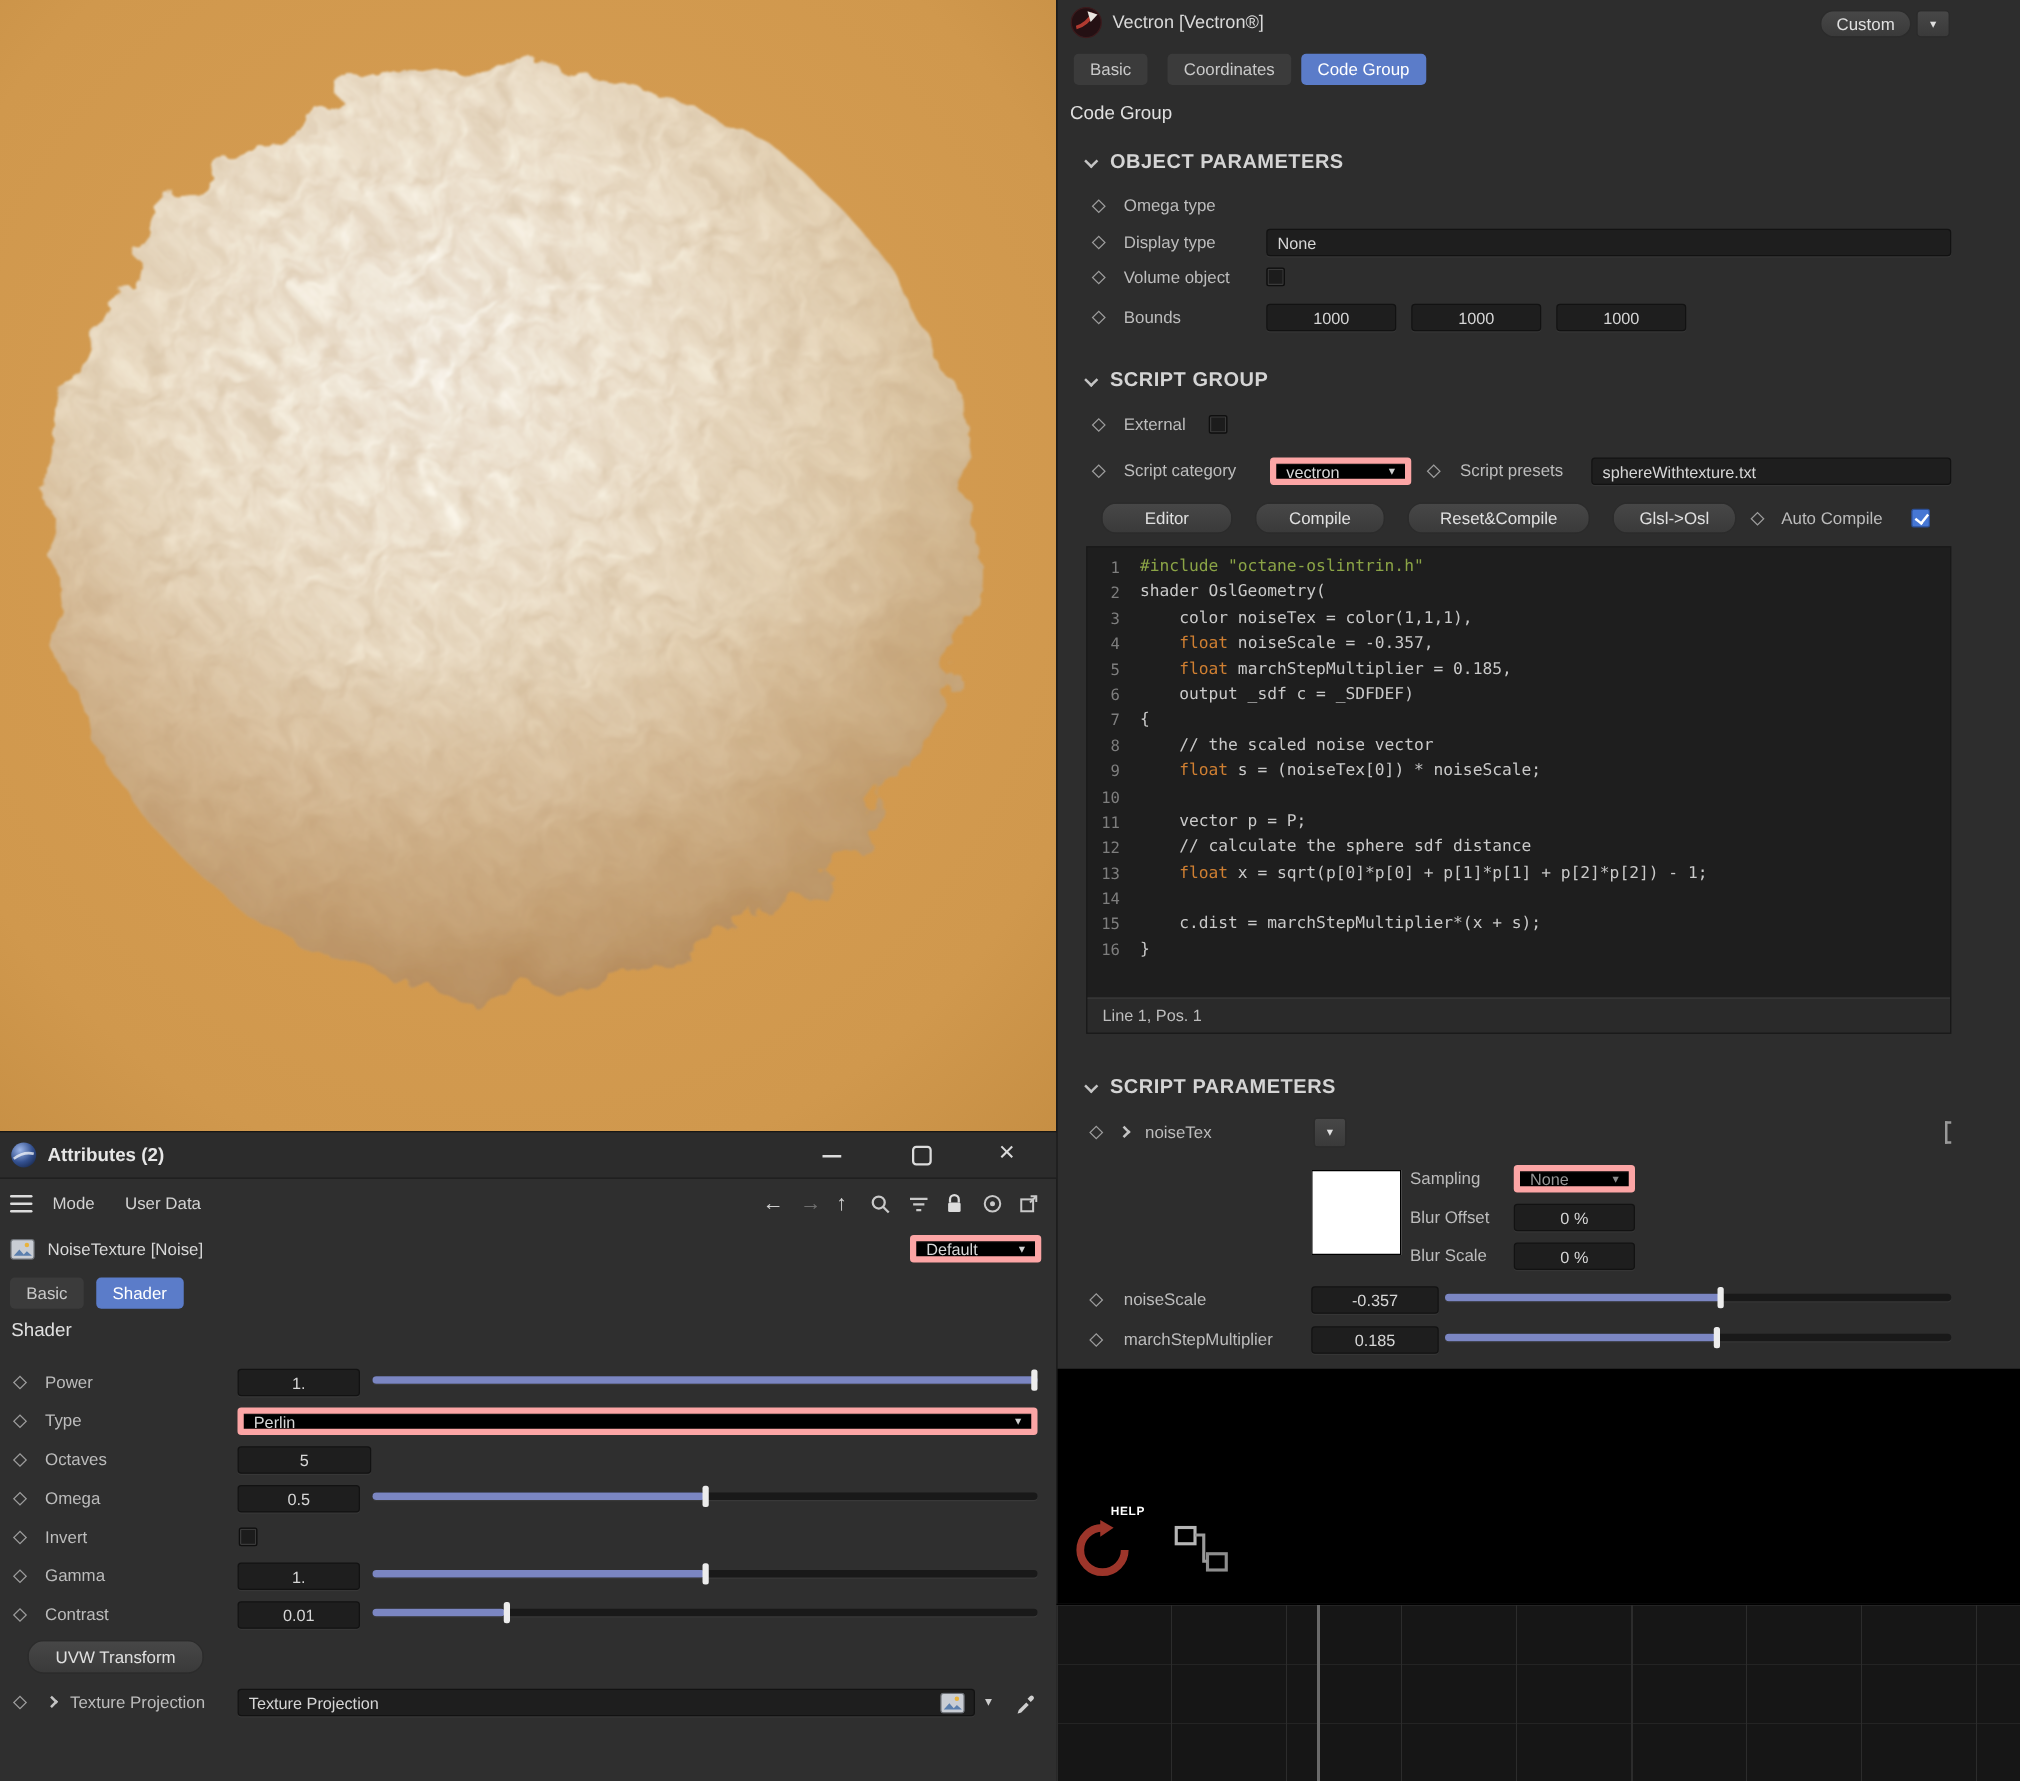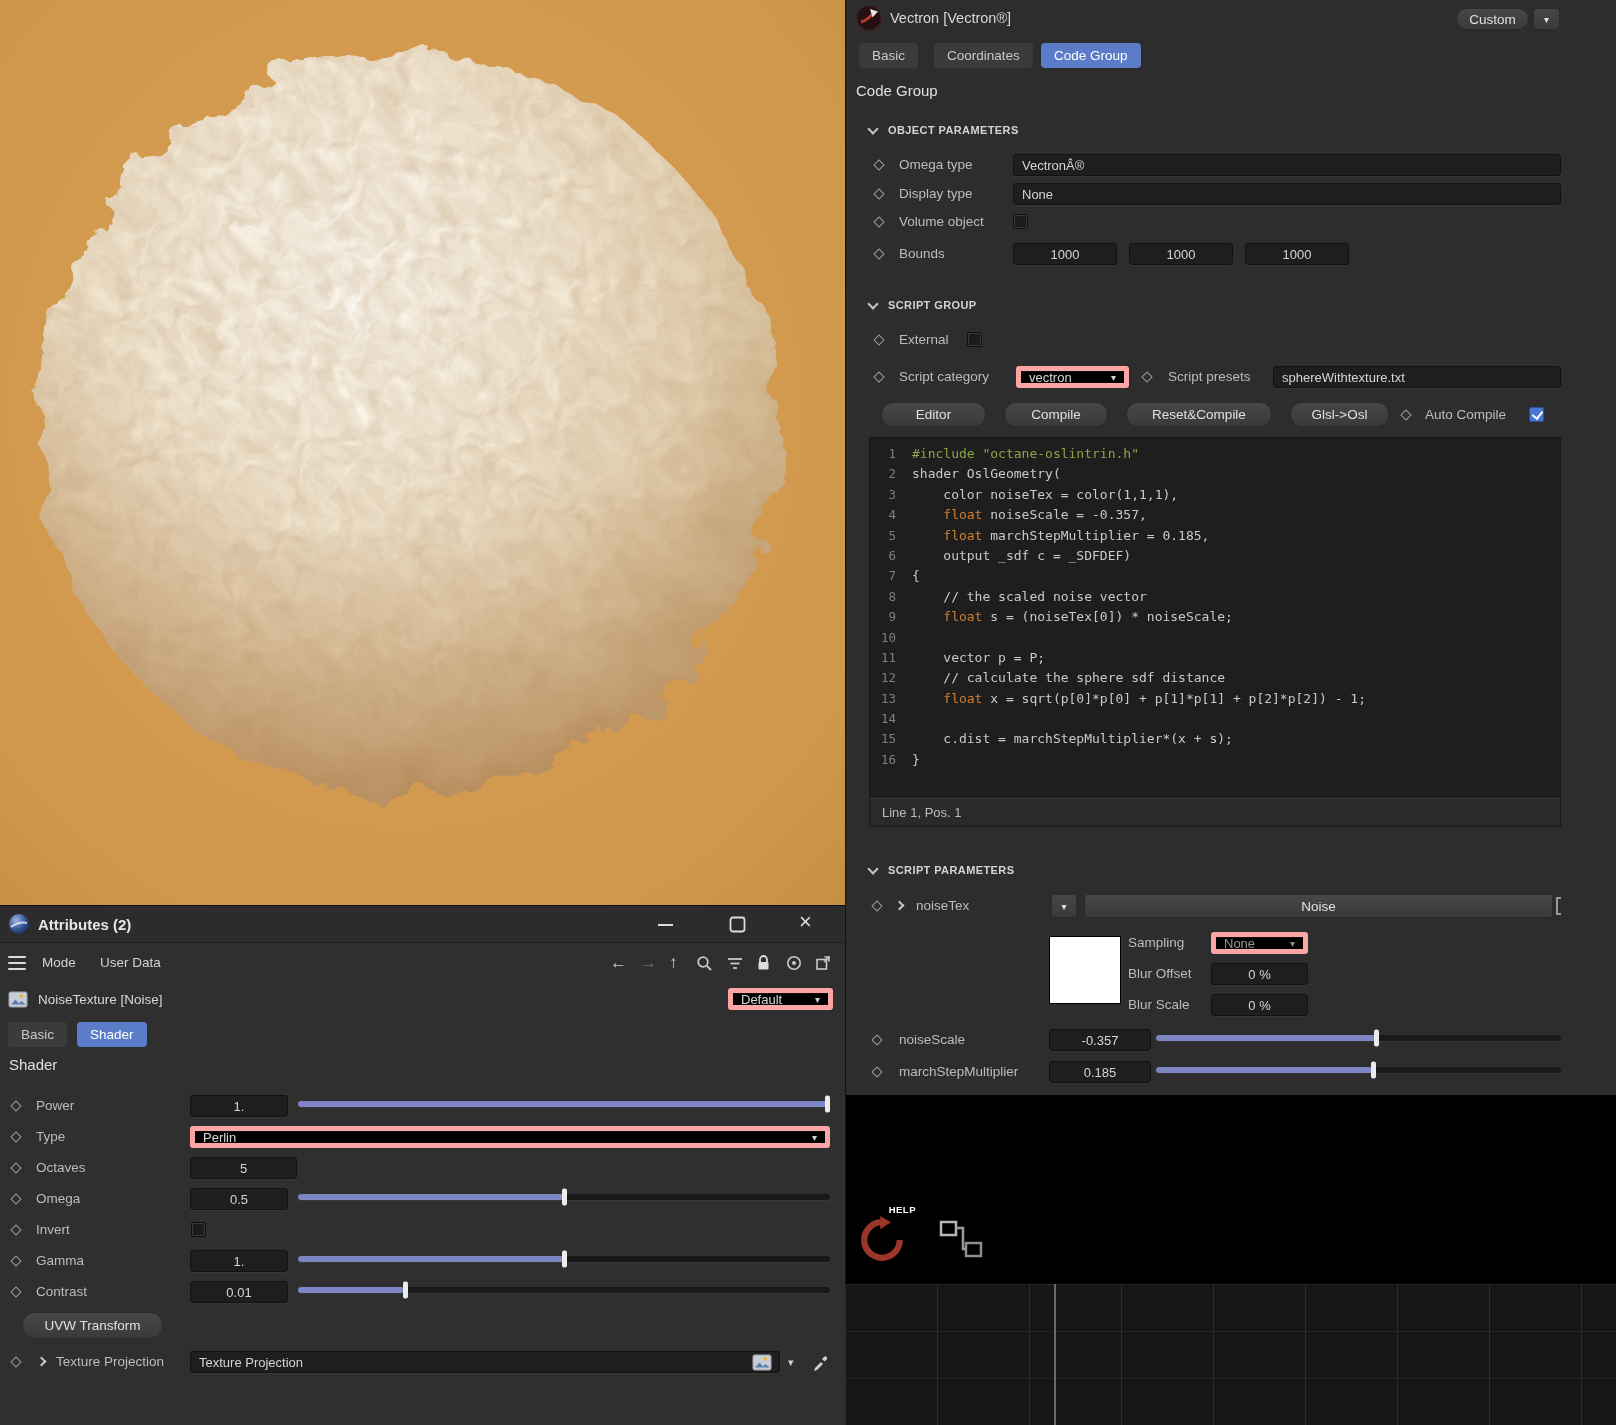--- a/index.html
+++ b/index.html
@@ -7,21 +7,21 @@
 #root{position:relative;width:1616px;height:1425px;overflow:hidden;background:#262626;
   font-family:"Liberation Sans",sans-serif;color:#c9c9c9}
 .abs{position:absolute}
 
 
 .row{position:absolute;left:0;width:100%;height:26px}
 .lbl{position:absolute;line-height:26px;font-size:13.5px;color:#bcbcbc;white-space:nowrap}
 .dia{position:absolute;top:9px;width:8px;height:8px;border:1px solid #9c9c9c;transform:rotate(45deg)}
 .chev-d{position:absolute;width:8px;height:8px;border-left:2px solid #c4c4c4;border-bottom:2px solid #c4c4c4;transform:rotate(-45deg)}
 .chev-r{position:absolute;width:7px;height:7px;border-left:2px solid #c4c4c4;border-bottom:2px solid #c4c4c4;transform:rotate(-135deg)}
-.sect-lbl{position:absolute;font-weight:bold;font-size:11px;letter-spacing:.4px;color:#d4d4d4;line-height:24px;white-space:nowrap}
+.sect-lbl{position:absolute;font-weight:bold;font-size:16px;letter-spacing:.4px;color:#d4d4d4;line-height:24px;white-space:nowrap}
 .fld{position:absolute;top:2px;height:22px;background:#1e1e1e;border:1px solid #121212;border-radius:3px;
   font-size:13px;color:#d6d6d6;display:flex;align-items:center;justify-content:center;overflow:hidden;box-shadow:0 1px 0 rgba(255,255,255,.04)}
 .fld.left{justify-content:flex-start;padding:0 8px}
 .dd{position:absolute;top:2px;height:22px;background:#000000;border:5px solid #fca5a5;border-radius:3px;font-size:13px;color:#d8d8d8;
   display:flex;align-items:center;padding:0 8px;box-shadow:inset 0 1px 0 rgba(255,255,255,.06)}
 .dd .arr{margin-left:auto;font-size:10px;color:#cfcfcf;padding-left:6px}
 .mini-arr{position:absolute;font-size:10px;color:#cfcfcf;line-height:26px}
 .btn{position:absolute;height:25px;background:linear-gradient(#474747,#3a3a3a);border:1px solid #2b2b2b;border-radius:12px;
   color:#e0e0e0;font-size:13.5px;display:flex;align-items:center;justify-content:center;white-space:nowrap}
 .cb{position:absolute;top:5px;width:15px;height:15px;background:#1c1c1c;border:1px solid #0f0f0f;border-radius:2px;box-shadow:inset 0 0 0 1px #3a3a3a}
@@ -143,23 +143,20 @@
     <span class="abs" style="left:10px;top:82px;font-size:15px;color:#e0e0e0">Code Group</span>
 
     <div class="row" style="top:118px;height:24px">
       <span class="chev-d" style="left:23px;top:7px"></span>
       <span class="sect-lbl" style="left:42px">OBJECT PARAMETERS</span>
     </div>
 
     <div class="row" style="top:152px">
       <span class="dia" style="left:29px"></span>
       <span class="lbl" style="left:53px">Omega type</span>
-      <div class="fld left" style="left:167px;width:548px">
-          <span>VectronÂ®</span>
-        </div>
     </div>
 
     <div class="row" style="top:181px">
       <span class="dia" style="left:29px"></span>
       <span class="lbl" style="left:53px">Display type</span>
       <div class="fld left" style="left:167px;width:548px">
           <span>None</span>
         </div>
     </div>
 
@@ -253,23 +250,20 @@
       <span class="sect-lbl" style="left:42px">SCRIPT PARAMETERS</span>
     </div>
 
     <div class="row" style="top:893px">
       <span class="dia" style="left:27px"></span>
       <span class="chev-r" style="left:50px;top:9px"></span>
       <span class="lbl" style="left:70px">noiseTex</span>
       <div class="btn" style="left:205px;top:1px;width:26px;height:24px;border-radius:3px;font-size:10px">
           <span>▾</span>
         </div>
-      <div class="btn" style="left:238px;top:1px;width:469px;height:24px;border-radius:3px">
-          <span>Noise</span>
-        </div>
       <span class="abs" style="left:710px;top:4px;width:5px;height:18px;border-left:2px solid #999;border-top:2px solid #999;border-bottom:2px solid #999"></span>
     </div>
 
     <div id="swatch"></div>
 
     <div class="row" style="top:930px">
       <span class="lbl" style="left:282px">Sampling</span>
       <div class="dd" style="left:365px;width:97px;color:#969696">
           <span>None</span>
           <span class="arr" style="color:#8a8a8a">▾</span>

